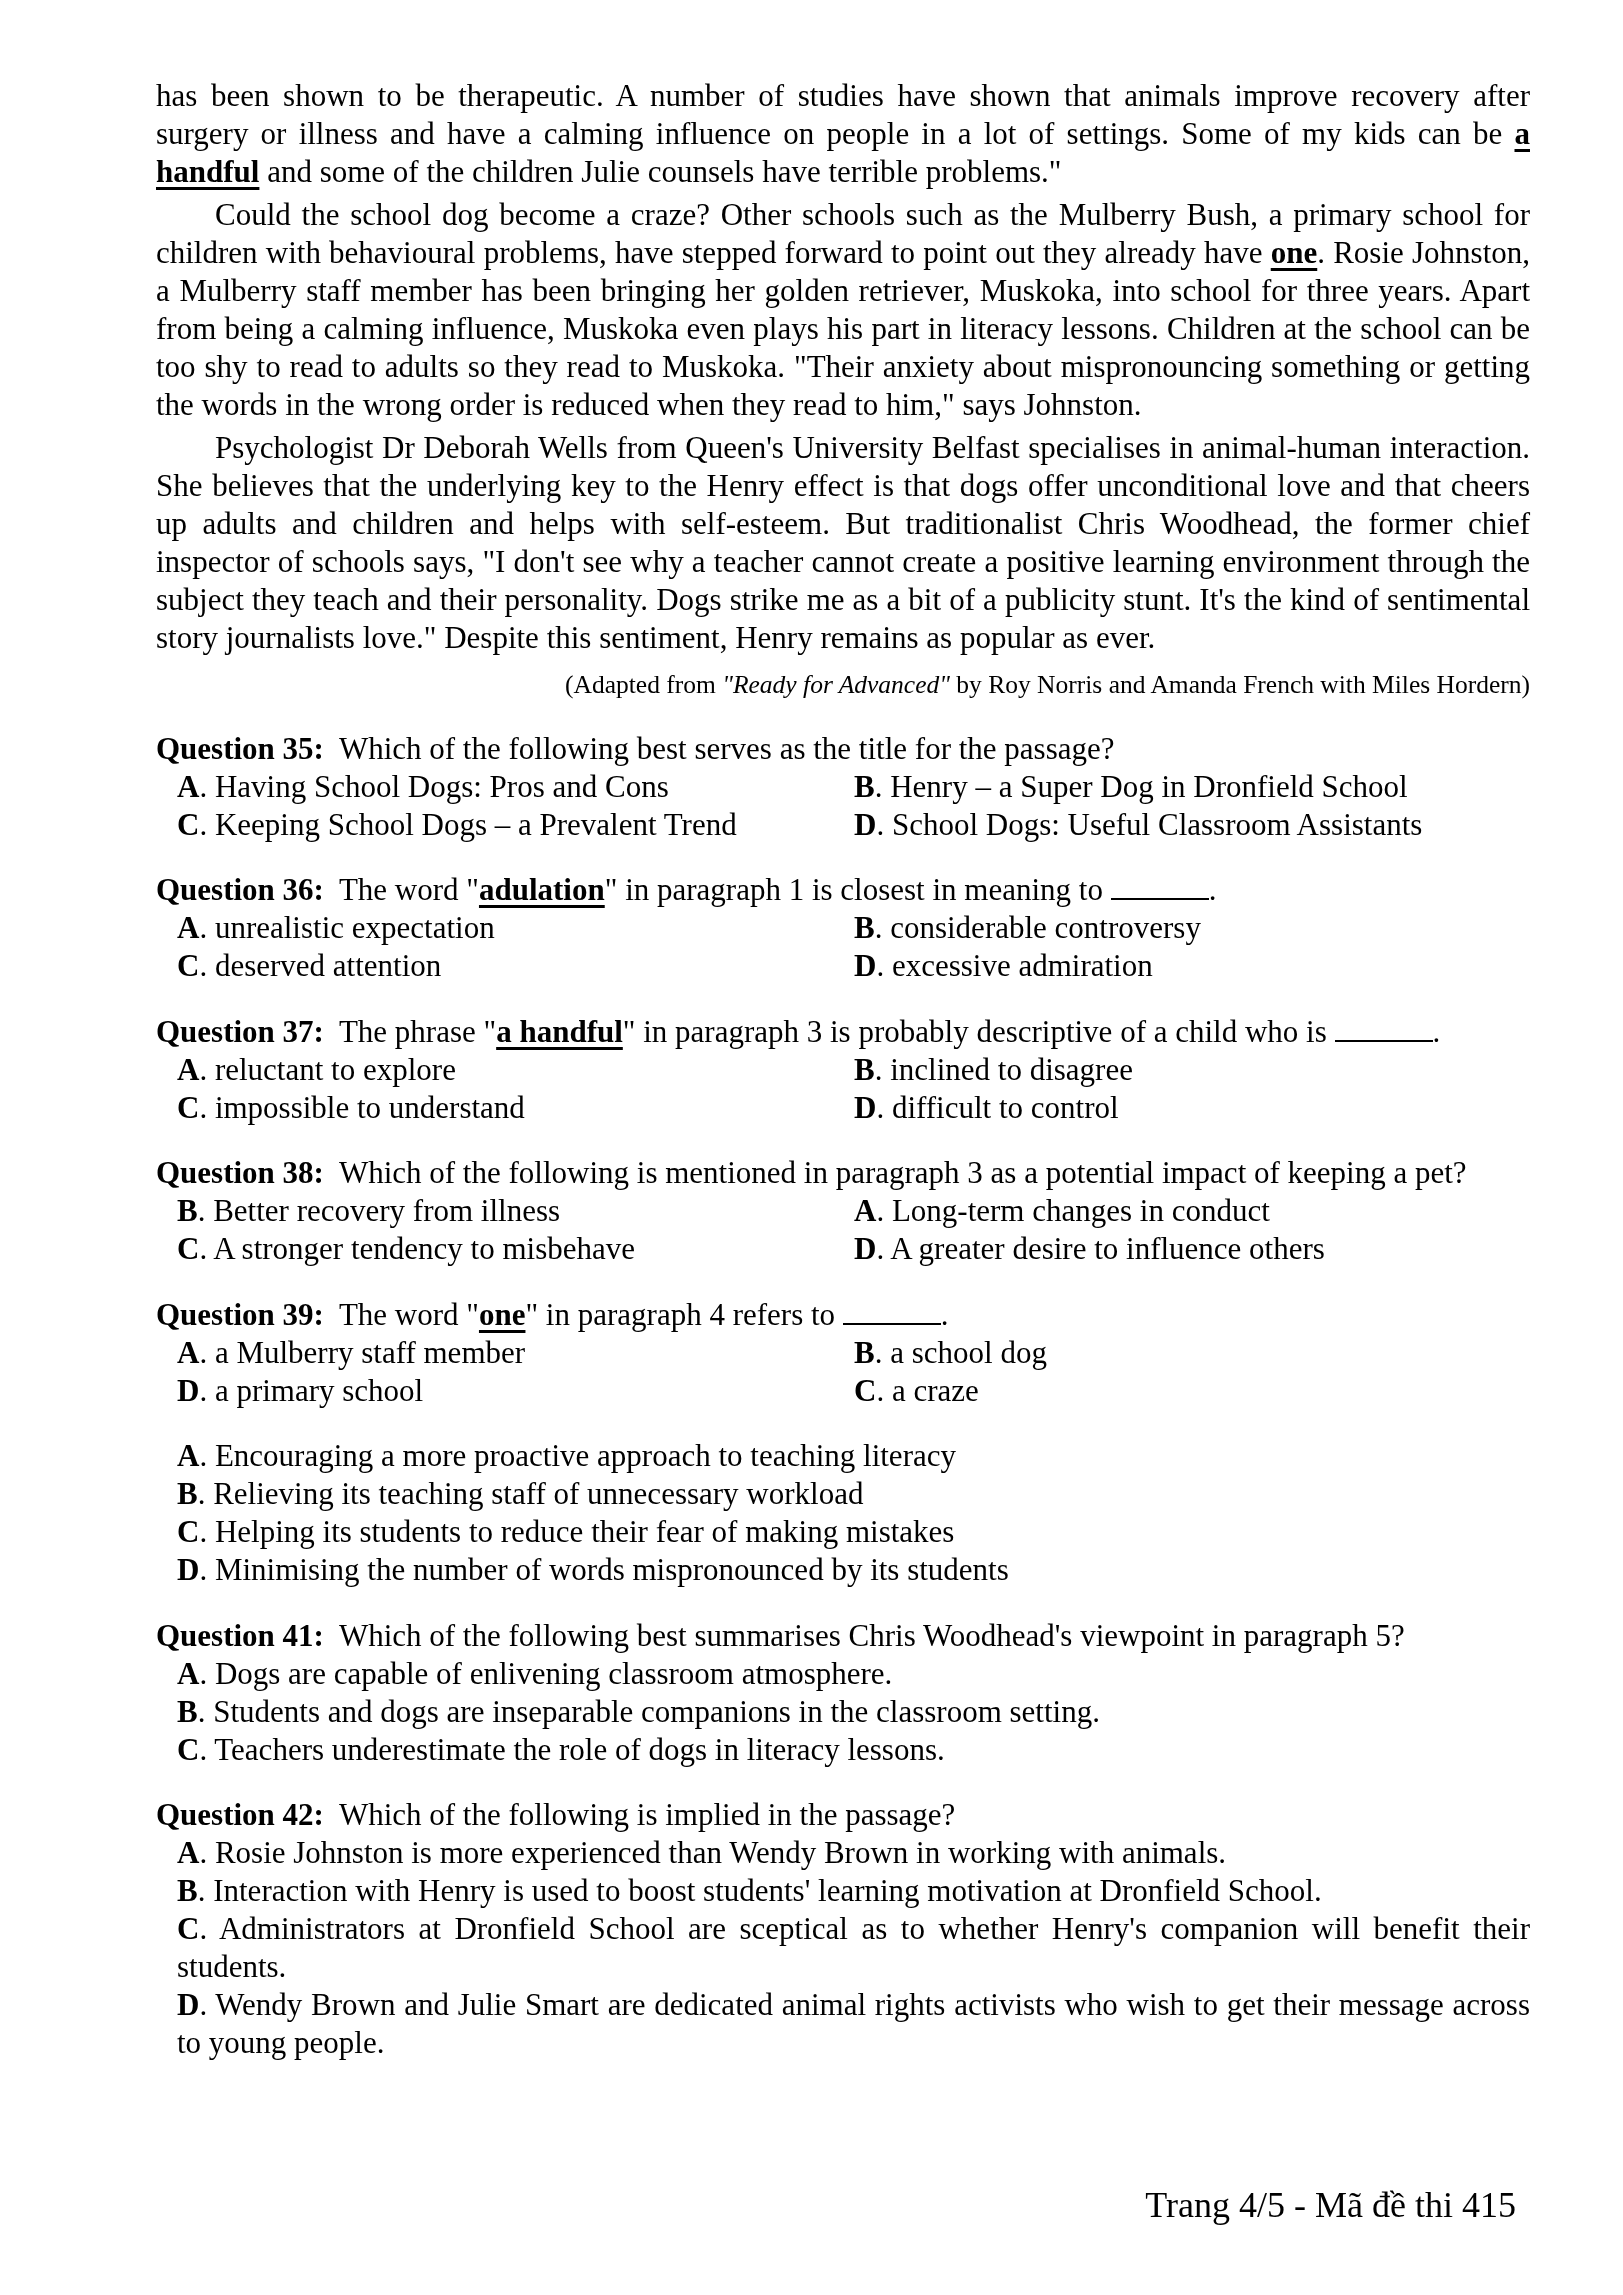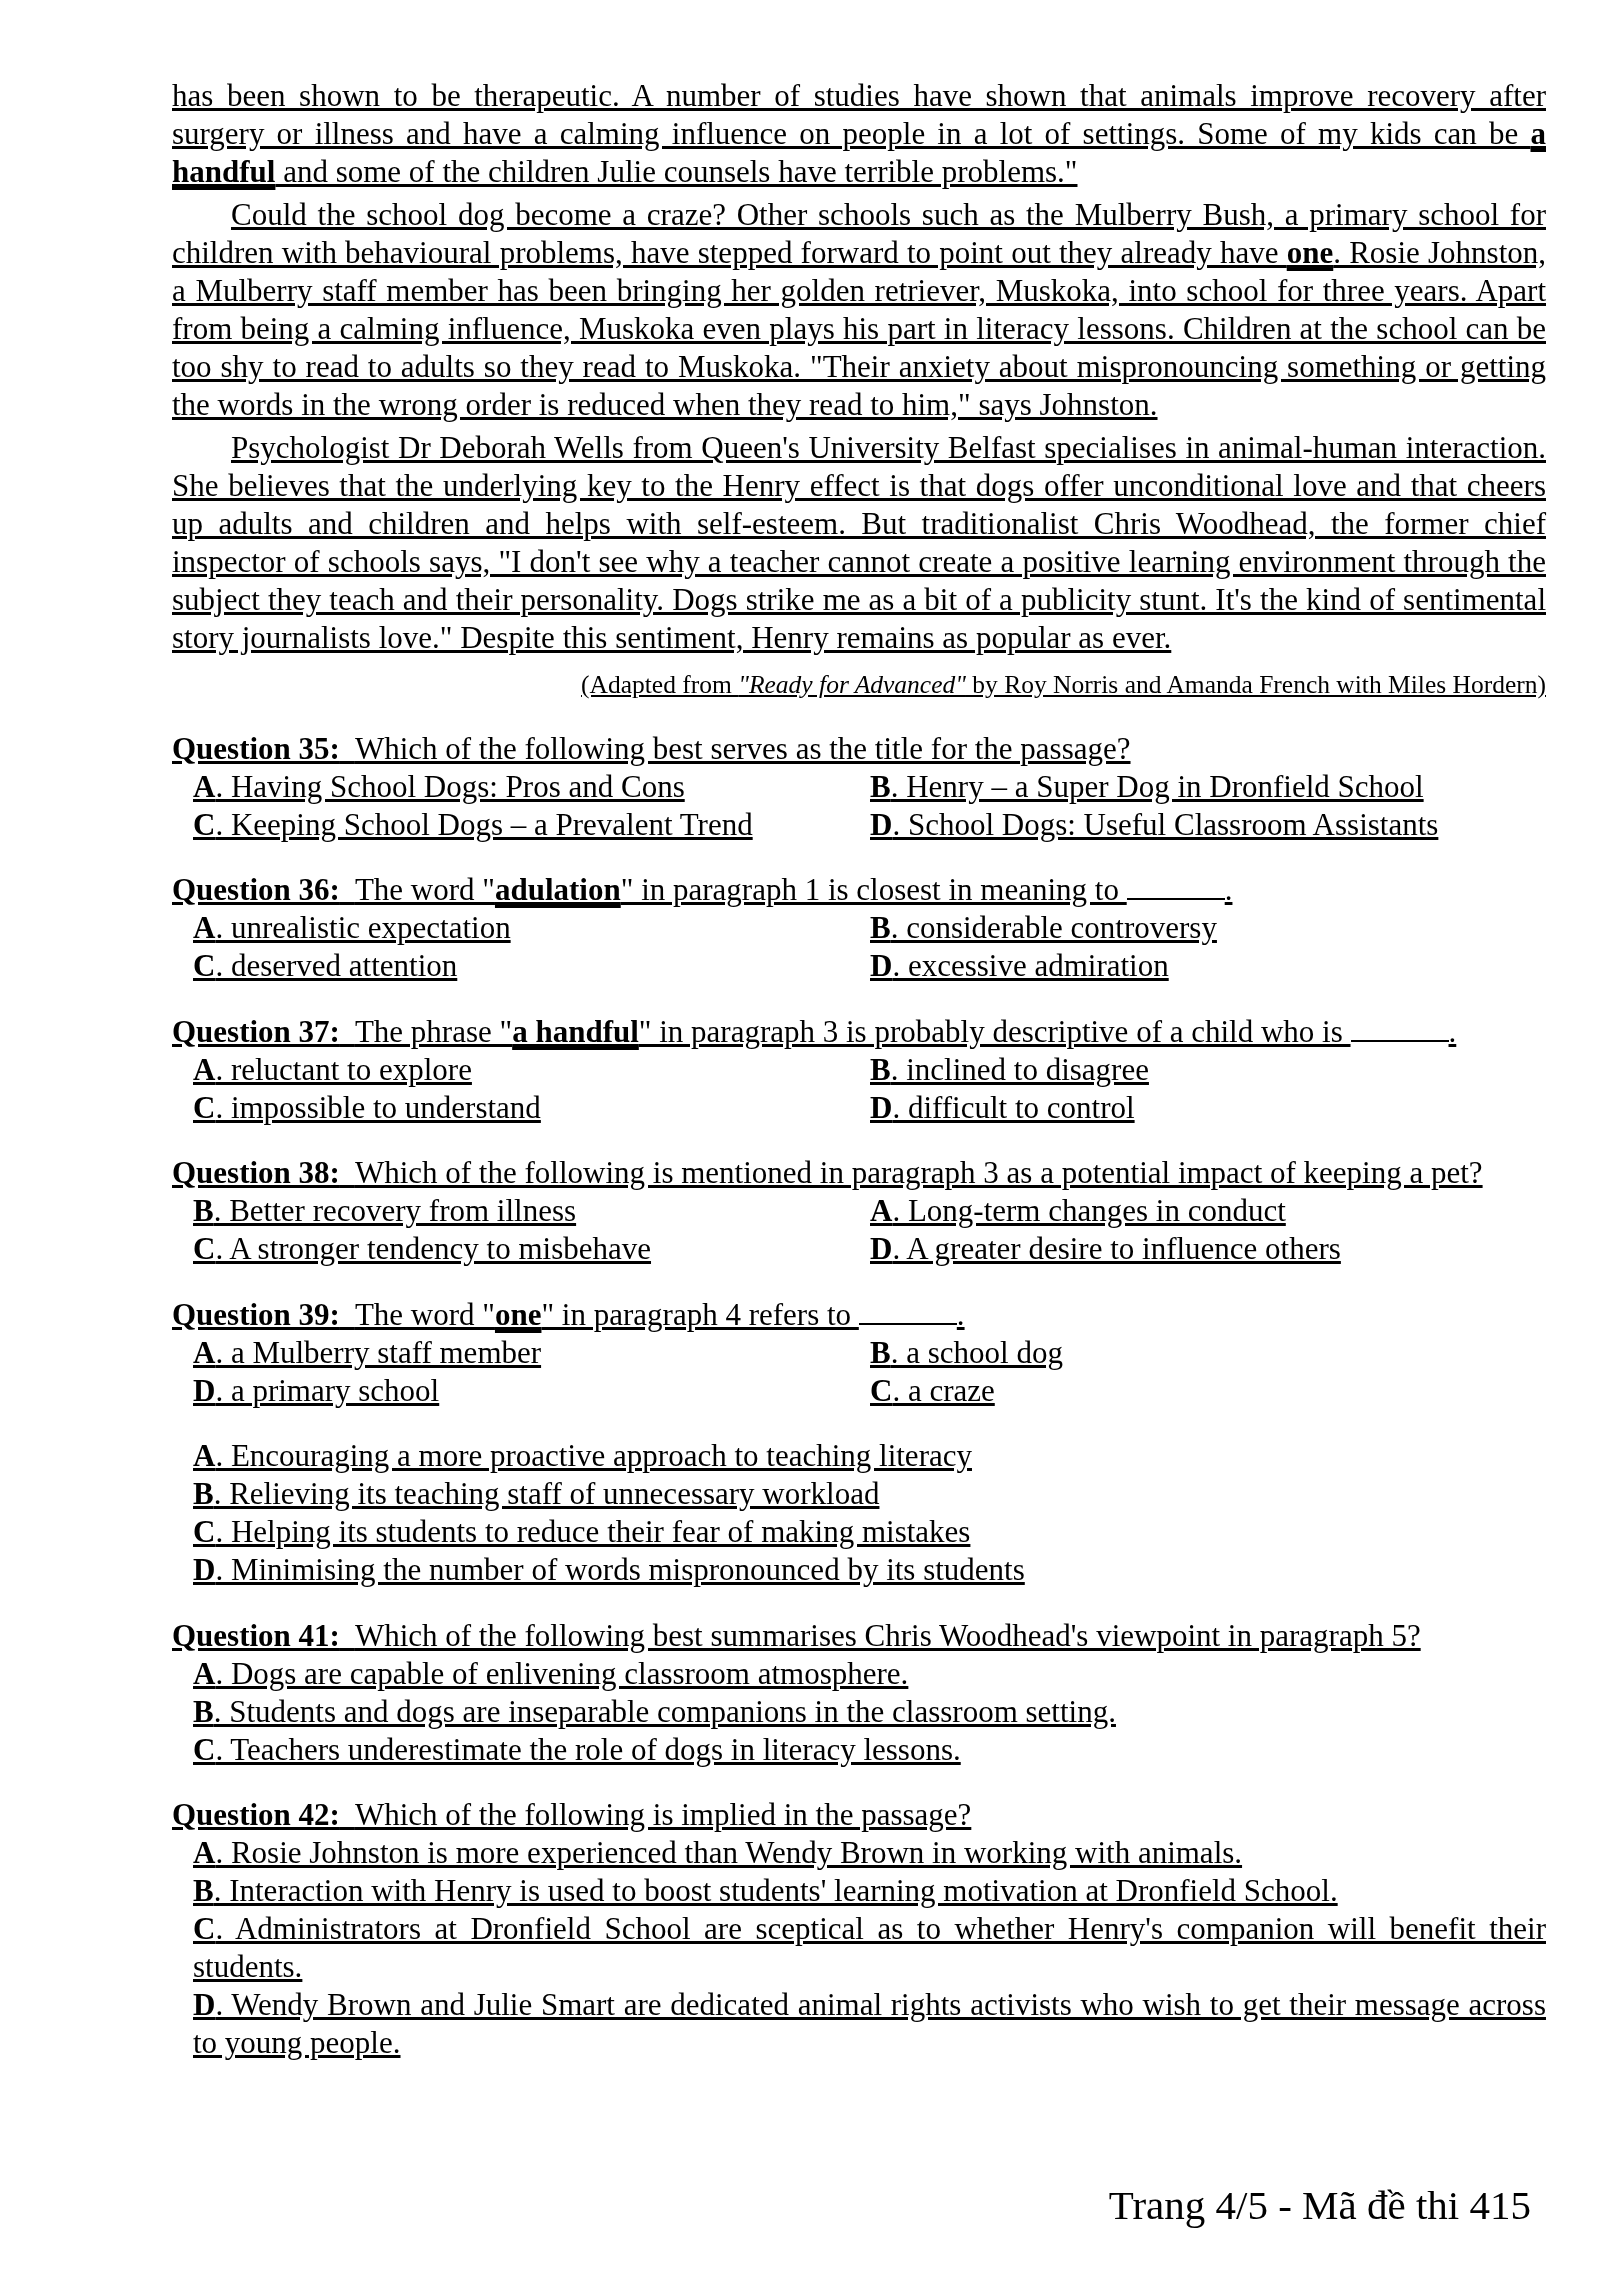--- a/index.html
+++ b/index.html
@@ -2,43 +2,43 @@
 <html style="font-size:10.5px"><head>
   <meta charset="utf-8">
   <style>
     html, body { margin: 0; padding: 0; background: #ffffff; }
     body {
       width: 1623px; height: 2295px; position: relative; overflow: hidden;
       font-family: "Liberation Serif", "DejaVu Serif", serif;
       color: #000000;
     }
     .page {
-      position: absolute; left: 172px; top: 77px; width: 1374px;
-      font-size: 31px; line-height: 38px; text-decoration: underline;
+      position: absolute; left: 156px; top: 77px; width: 1374px;
+      font-size: 31px; line-height: 38px;
     }
     .para { margin: 0; text-align: justify; }
     .para.indent { text-indent: 59px; }
     .para + .para.gap { margin-top: 5.2px; }
     .u { font-weight: bold; text-decoration: underline; text-decoration-thickness: 3.3px; text-underline-offset: 4.6px; }
     .source {
       text-align: right; font-size: 25.5px; line-height: 33px; margin-top: 10.5px;
     }
     .source i { font-style: italic; }
     .question { margin-top: 27.5px; }
     .question.first { margin-top: 29px; }
     .q-stem { margin: 0; text-align: justify; }
     .q-label { font-weight: bold; }
     .q-label::after { content: ""; }
     .opts-2col { display: grid; grid-template-columns: 677px 677px; padding-left: 21px; }
     .opts-1col { padding-left: 21px; }
     .opt { margin: 0; text-align: justify; }
     .opt .letter { font-weight: bold; }
     .blank { display: inline-block; width: 98px; border-bottom: 2px solid #000; height: 26px; vertical-align: baseline; }
     .footer {
-      position: absolute; right: 92px; top: 2186px; font-size: 41px; line-height: 38px;
+      position: absolute; right: 107px; top: 2186px; font-size: 36px; line-height: 38px;
     }
   </style>
 </head>
 <body>
 
 <div class="page">
   <div id="passage">
       <p class="para"><span>has been shown to be therapeutic. A number of studies have shown that animals improve recovery after surgery or illness and have a calming influence on people in a lot of settings. Some of my kids can be </span><span class="u">a handful</span><span> and some of the children Julie counsels have terrible problems."</span></p>
       <p class="para indent gap"><span>Could the school dog become a craze? Other schools such as the Mulberry Bush, a primary school for children with behavioural problems, have stepped forward to point out they already have </span><span class="u">one</span><span>. Rosie Johnston, a Mulberry staff member has been bringing her golden retriever, Muskoka, into school for three years. Apart from being a calming influence, Muskoka even plays his part in literacy lessons. Children at the school can be too shy to read to adults so they read to Muskoka. "Their anxiety about mispronouncing something or getting the words in the wrong order is reduced when they read to him," says Johnston.</span></p>
       <p class="para indent gap"><span>Psychologist Dr Deborah Wells from Queen's University Belfast specialises in animal-human interaction. She believes that the underlying key to the Henry effect is that dogs offer unconditional love and that cheers up adults and children and helps with self-esteem. But traditionalist Chris Woodhead, the former chief inspector of schools says, "I don't see why a teacher cannot create a positive learning environment through the subject they teach and their personality. Dogs strike me as a bit of a publicity stunt. It's the kind of sentimental story journalists love." Despite this sentiment, Henry remains as popular as ever.</span></p>

